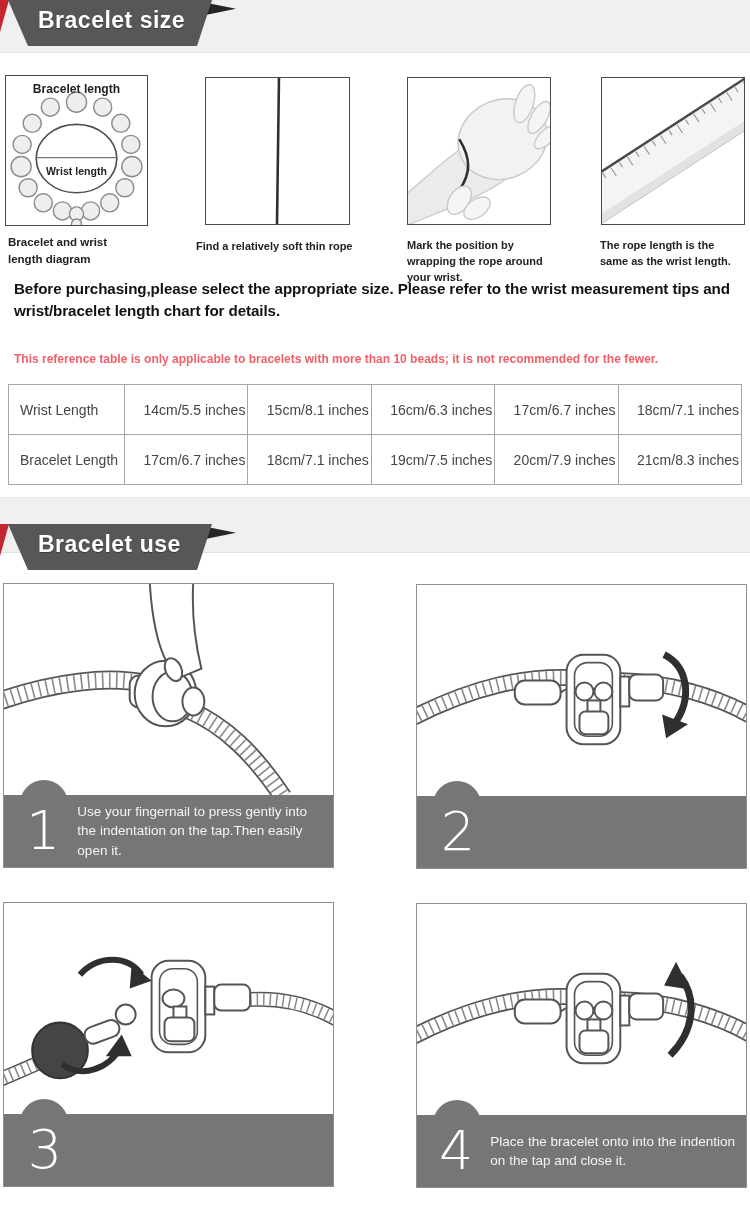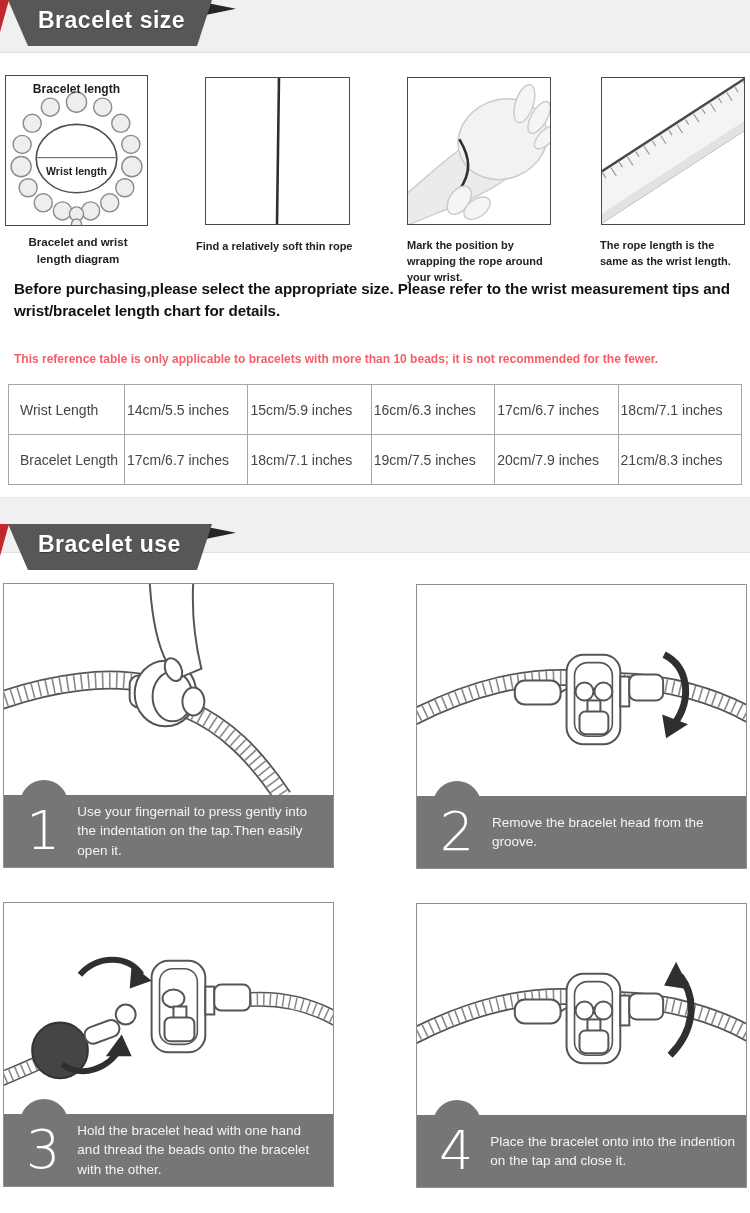--- a/index.html
+++ b/index.html
@@ -25,35 +25,35 @@
   
   .figbox{position:absolute;background:#fff;border:1.5px solid #4a4a4a;box-sizing:border-box;}
   #figbox-1{left:5px;  top:75px;width:143px;height:151px;}
   #figbox-2{left:205px;top:77px;width:145px;height:148px;}
   #figbox-3{left:407px;top:77px;width:144px;height:148px;}
   #figbox-4{left:601px;top:77px;width:144px;height:148px;}
   .figbox svg{display:block;width:100%;height:100%;}
 
   .figcap{position:absolute;font-size:11px;font-weight:700;color:#222;
           line-height:1.45;white-space:pre-line;}
-  #figcap-1{left:8px;  top:234px;width:140px;text-align:center;font-size:11.5px;}
+  #figcap-1{left:8px;  top:234px;width:140px;text-align:left;font-size:11.5px;}
   #figcap-2{left:196px;top:239px;width:180px;white-space:nowrap;}
   #figcap-3{left:407px;top:238px;width:160px;}
   #figcap-4{left:600px;top:238px;width:155px;}
 
   
   #intro{position:absolute;left:14px;top:278px;width:724px;color:#121212;
          font-size:15.2px;font-weight:700;line-height:1.42;letter-spacing:-.1px;}
   #note{position:absolute;left:14px;top:352px;width:730px;color:#f25f68;
         font-size:12px;font-weight:700;white-space:nowrap;}
 
   
   #size-table{position:absolute;left:8px;top:384px;width:734px;border-collapse:collapse;
               table-layout:fixed;font-size:14px;color:#454545;}
-  #size-table td{border:1px solid #a6a6a6;height:49px;text-align:left;padding:0 2px;}
+  #size-table td{border:1px solid #a6a6a6;height:49px;text-align:right;padding:0 2px;}
   #size-table td.lbl{text-align:left;padding-left:11px;}
 
   
   .panel{position:absolute;width:331px;height:285px;border:1px solid #8f8f8f;
          background:#fff;box-sizing:border-box;}
   #panel-1{left:3px;  top:583px;}
   #panel-2{left:416px;top:584px;}
   #panel-3{left:3px;  top:902px;}
   #panel-4{left:416px;top:903px;}
   .panel .illus{position:absolute;left:0;top:0;right:0;bottom:72px;}
@@ -181,21 +181,21 @@
       <col>
       <col>
       <col>
       <col>
       <col>
     </colgroup>
   <tbody>
       <tr>
     <td class="lbl">Wrist Length</td>
     <td>14cm/5.5 inches</td>
-    <td>15cm/5.9 inches</td>
+    <td>15cm/8.1 inches</td>
     <td>16cm/6.3 inches</td>
     <td>17cm/6.7 inches</td>
     <td>18cm/7.1 inches</td>
   </tr>
   <tr>
     <td class="lbl">Bracelet Length</td>
     <td>17cm/6.7 inches</td>
     <td>18cm/7.1 inches</td>
     <td>19cm/7.5 inches</td>
     <td>20cm/7.9 inches</td>
@@ -253,21 +253,20 @@
       <rect x="171" y="116" width="13" height="13" class="wfill"></rect>
       <rect x="163" y="127" width="29" height="23" rx="6" class="wfill"></rect>
       <rect x="204" y="92" width="9" height="30" class="wfill"></rect>
       <rect x="213" y="90" width="34" height="26" rx="7" class="wfill"></rect>
       <path d="M248,70 C272,82 277,114 258,140" stroke="#2f2f2f" stroke-width="7" fill="none"></path>
       <polygon points="246,130 272,140 250,154" fill="#2f2f2f"></polygon>
     </svg>
   </div>
   <div class="band">
     <div class="step-num">2</div>
-    <div class="step-text">Remove the bracelet head from the groove.</div>
   </div>
 </div>
 
 <div class="panel" id="panel-3">
   <div class="illus">
     <svg viewBox="0 0 330 212">
       <path d="M-6,178 C28,164 50,154 80,140" stroke="#555" stroke-width="15" fill="none"></path>
       <path d="M-6,178 C28,164 50,154 80,140" stroke="#fff" stroke-width="12" fill="none"></path>
       <path d="M-6,178 C28,164 50,154 80,140" stroke="#888" stroke-width="12" fill="none" stroke-dasharray="1.5 5"></path>
       <path d="M247,97 C282,95 312,104 336,118" stroke="#555" stroke-width="15" fill="none"></path>
@@ -284,21 +283,20 @@
       <rect x="202" y="84" width="9" height="28" class="wfill"></rect>
       <rect x="211" y="82" width="36" height="26" rx="7" class="wfill"></rect>
       <path d="M76,72 C94,52 124,52 138,72" stroke="#2f2f2f" stroke-width="6" fill="none"></path>
       <polygon points="128,62 148,78 126,86" fill="#2f2f2f"></polygon>
       <path d="M118,144 C104,168 78,176 58,162" stroke="#2f2f2f" stroke-width="6" fill="none"></path>
       <polygon points="118,132 128,154 102,154" fill="#2f2f2f"></polygon>
     </svg>
   </div>
   <div class="band">
     <div class="step-num">3</div>
-    <div class="step-text">Hold the bracelet head with one hand and thread the beads onto the bracelet with the other.</div>
   </div>
 </div>
 
 <div class="panel" id="panel-4">
   <div class="illus">
     <svg viewBox="0 0 330 212">
       <path d="M-6,134 C60,100 110,92 152,93" stroke="#555" stroke-width="17" fill="none"></path>
       <path d="M-6,134 C60,100 110,92 152,93" stroke="#fff" stroke-width="13.5" fill="none"></path>
       <path d="M-6,134 C60,100 110,92 152,93" stroke="#888" stroke-width="13.5" fill="none" stroke-dasharray="1.6 5.5"></path>
       <path d="M200,96 C252,97 302,112 336,132" stroke="#555" stroke-width="17" fill="none"></path>

